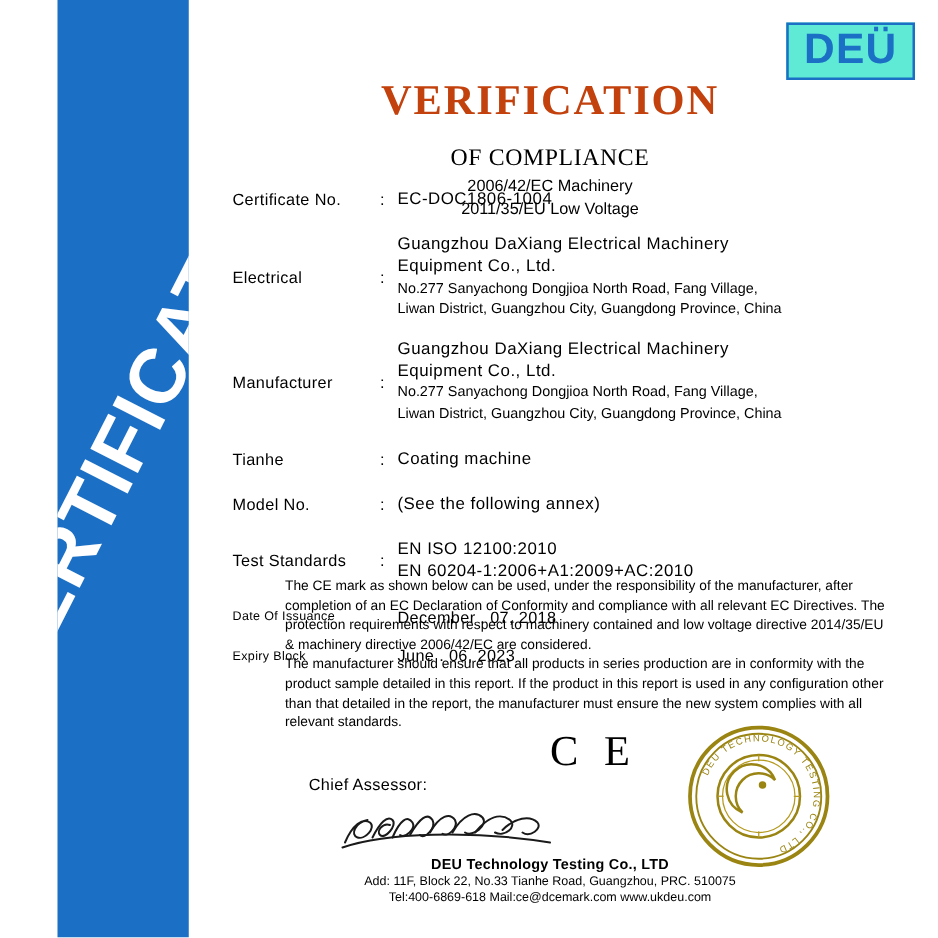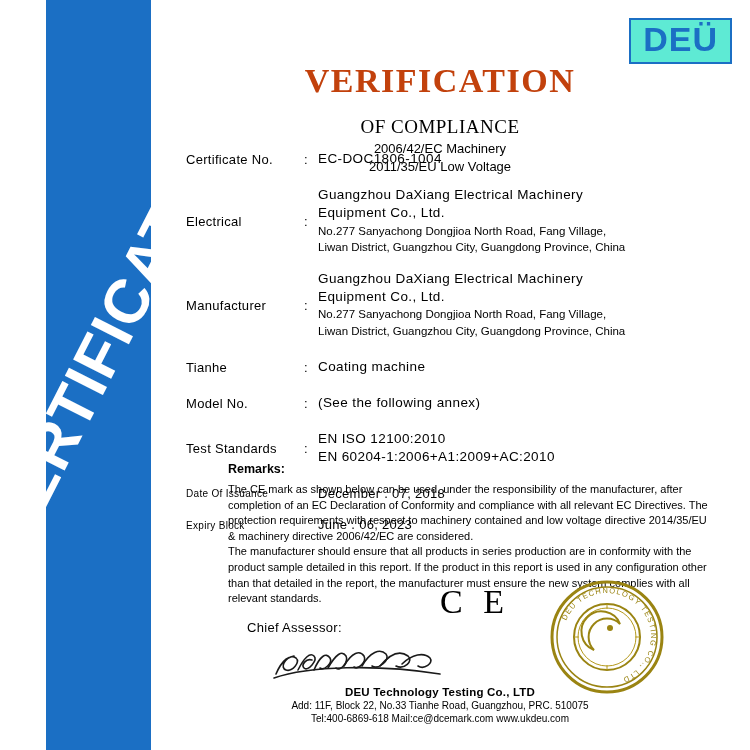--- a/index.html
+++ b/index.html
@@ -308,21 +308,20 @@
 
     <div class="row row-date">
       <div class="row-label">Expiry Block</div>
       <div class="row-colon"></div>
       <div class="row-value">June . 06, 2023</div>
     </div>
 
   </div>
 
   <div class="remarks">
-    <div class="remarks-title">Remarks:</div>
     <div class="remarks-body">
       <p>The CE mark as shown below can be used, under the responsibility of the manufacturer, after completion of an EC Declaration of Conformity and compliance with all relevant EC Directives. The protection requirements with respect to machinery contained and low voltage directive 2014/35/EU &amp; machinery directive 2006/42/EC are considered.</p>
       <p>The manufacturer should ensure that all products in series production are in conformity with the product sample detailed in this report. If the product in this report is used in any configuration other than that detailed in the report, the manufacturer must ensure the new system complies with all relevant standards.</p>
     </div>
   </div>
 
   <div class="ce-mark">C E</div>
 
   <div class="seal">
     <svg width="118" height="118" viewBox="0 0 118 118" aria-hidden="true">

